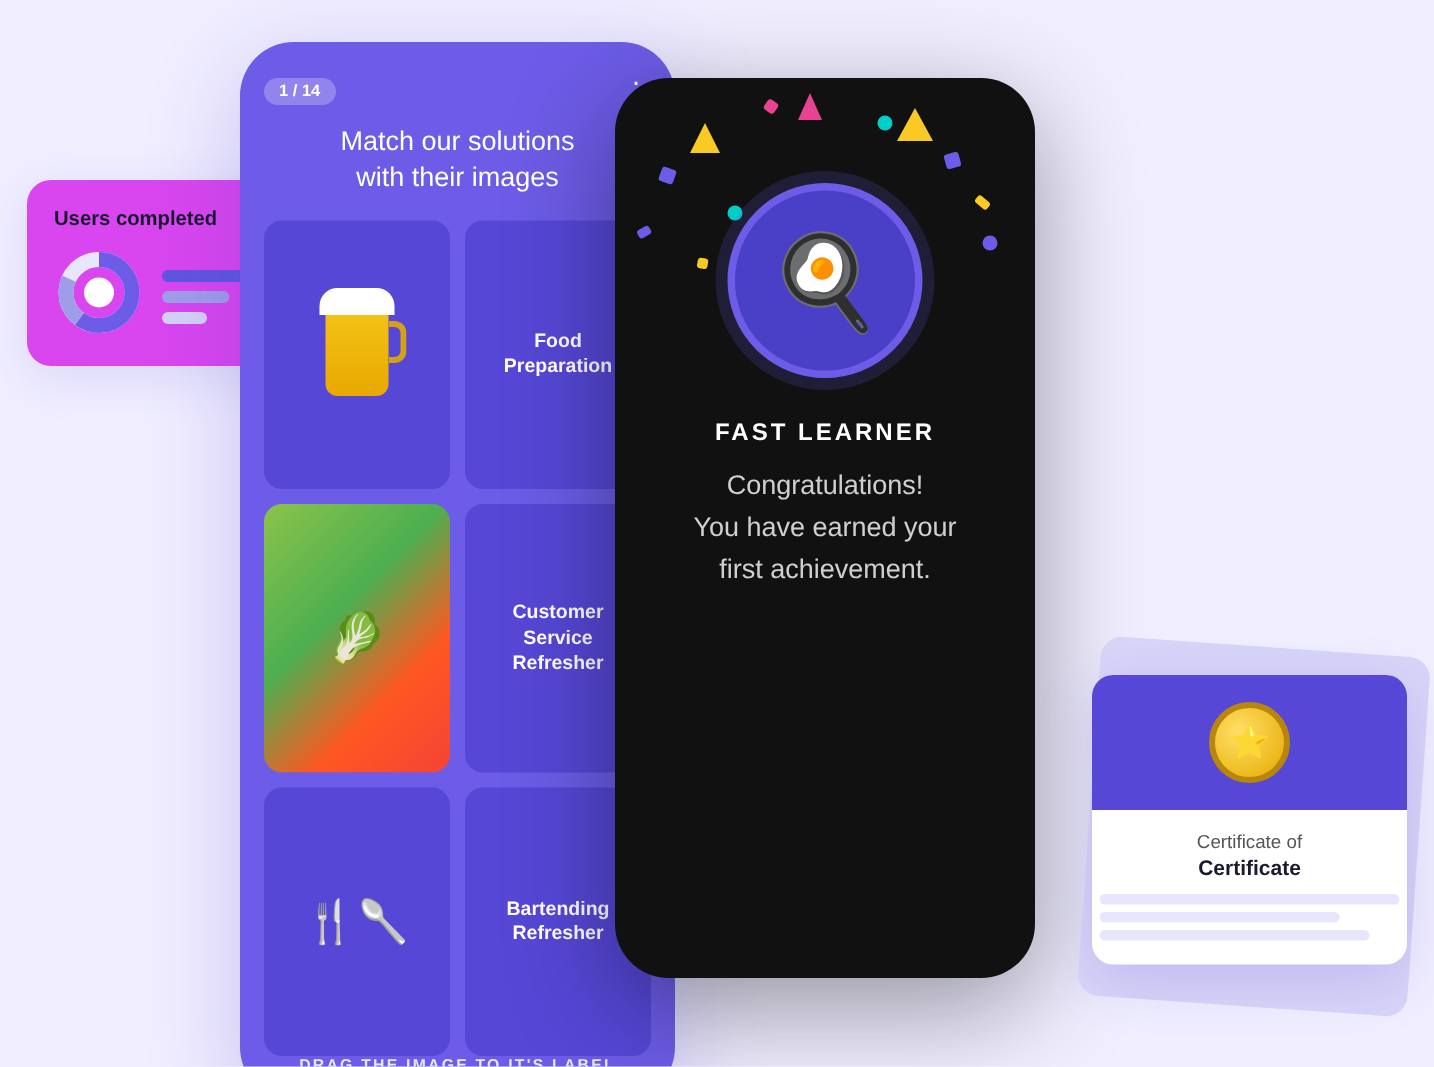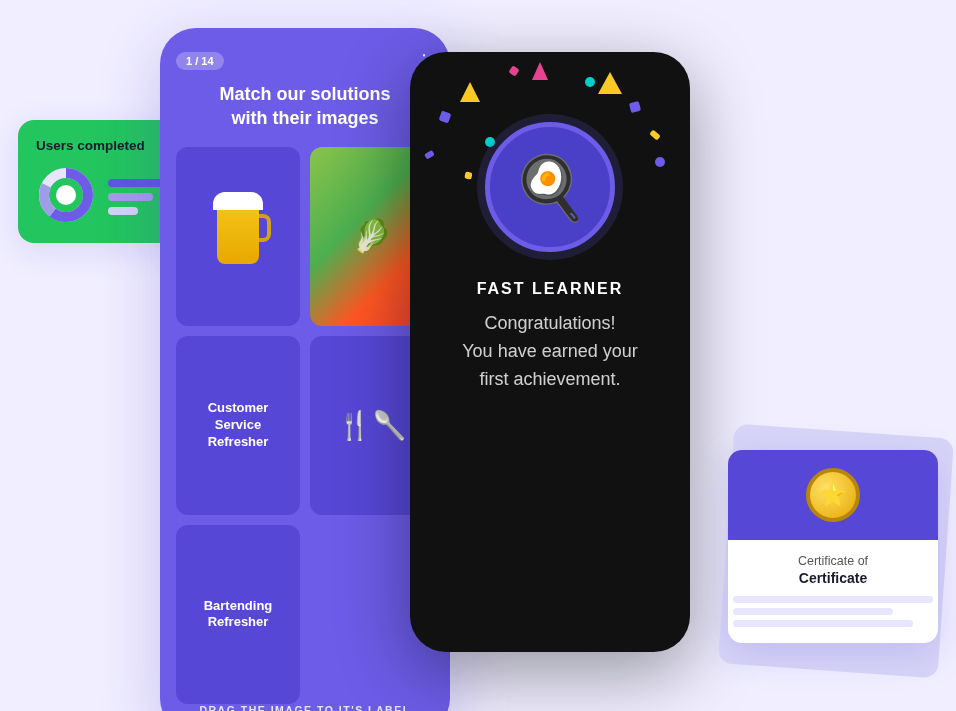--- a/index.html
+++ b/index.html
@@ -11,21 +11,21 @@
       overflow: hidden;
       position: relative;
     }
 
     
     .analytics-card {
       position: absolute;
       top: 120px;
       left: 18px;
       width: 200px;
-      background: #22c55e;
+      background: #d946ef;
       border-radius: 16px;
       box-shadow: 0 8px 32px rgba(80,60,200,0.13);
       padding: 18px 18px 14px 18px;
       z-index: 2;
     }
     .analytics-title {
       font-size: 13.5px;
       font-weight: 700;
       color: #1a1a2e;
       margin-bottom: 12px;
@@ -86,21 +86,21 @@
     }
     .dots-menu {
       color: #fff;
       font-size: 18px;
       cursor: pointer;
       letter-spacing: 1px;
     }
     .quiz-title {
       color: #fff;
       font-size: 18px;
-      font-weight: 700;
+      font-weight: 400;
       text-align: center;
       margin-bottom: 16px;
       line-height: 1.35;
     }
     .grid-2x2 {
       display: grid;
       grid-template-columns: 1fr 1fr;
       gap: 10px;
       width: 100%;
       flex: 1;
@@ -350,20 +350,21 @@
 
     <div class="grid-cell has-image">
       <div class="beer-glass">
         <div class="beer-body">
           <div class="beer-foam"></div>
           <div class="beer-handle"></div>
         </div>
       </div>
     </div>
 
+    <div class="grid-cell label-cell">Food<br>Preparation</div>
 
     <div class="grid-cell has-image">
       <div class="food-img-cell">🥬</div>
     </div>
 
     <div class="grid-cell label-cell">Customer<br>Service<br>Refresher</div>
 
     <div class="grid-cell has-image">
       <div class="cutlery-cell">🍴🥄</div>
     </div>

